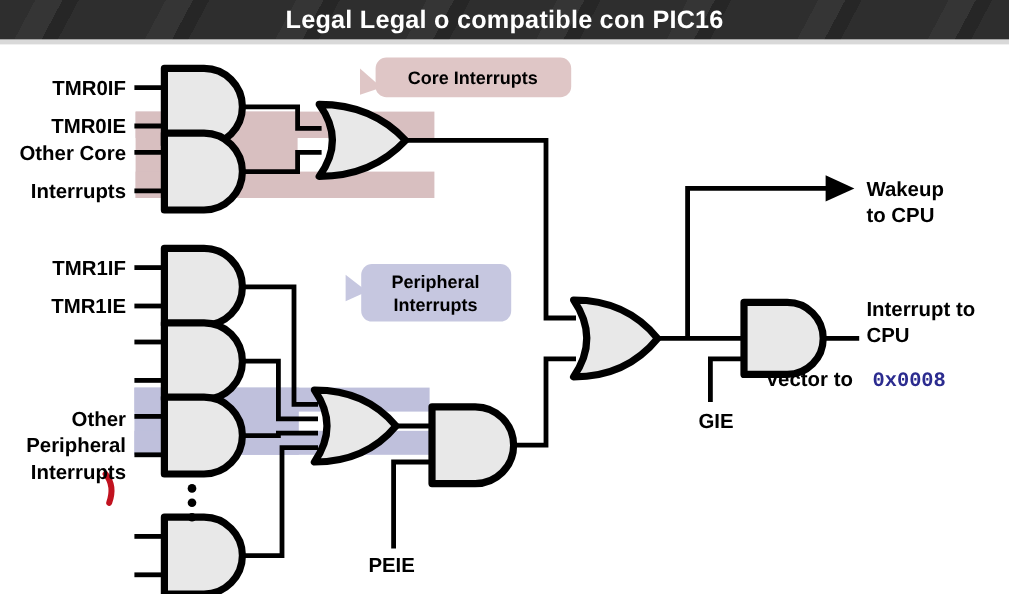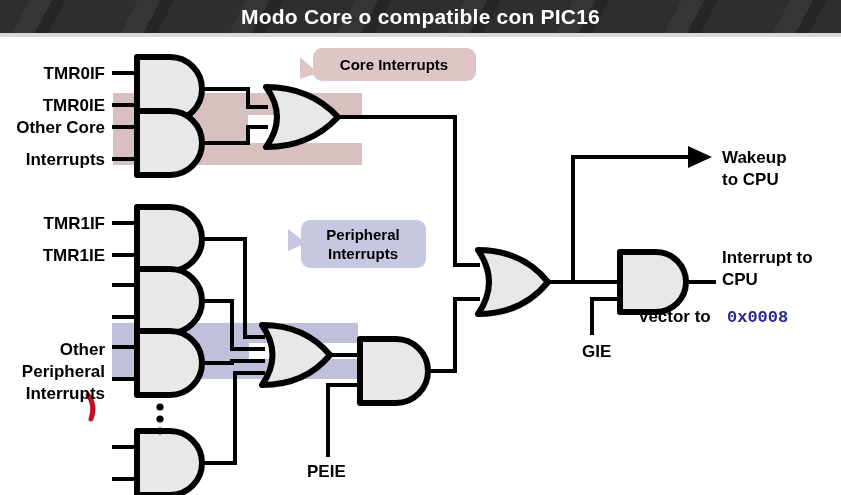--- a/index.html
+++ b/index.html
@@ -82,21 +82,21 @@
     fill: #2b2b8f;
   }
 </style>
 </head>
 <body>
 
 <div id="page">
 
   <div id="header-bar">
     <div id="header-streaks"></div>
-    <div id="header-title">Modo Core o compatible con PIC16</div>
+    <div id="header-title">Legal Legal o compatible con PIC16</div>
   </div>
   <div id="header-underline"></div>
 
   <div id="canvas">
   <svg width="841" height="458" viewBox="0 0 841 458" xmlns="http://www.w3.org/2000/svg">
 
     <g>
       <rect x="113" y="56" width="135" height="72" fill="#d8bfc0"></rect>
       <rect x="113" y="56" width="249" height="22" fill="#d8bfc0"></rect>
       <rect x="113" y="106" width="249" height="22" fill="#d8bfc0"></rect>

